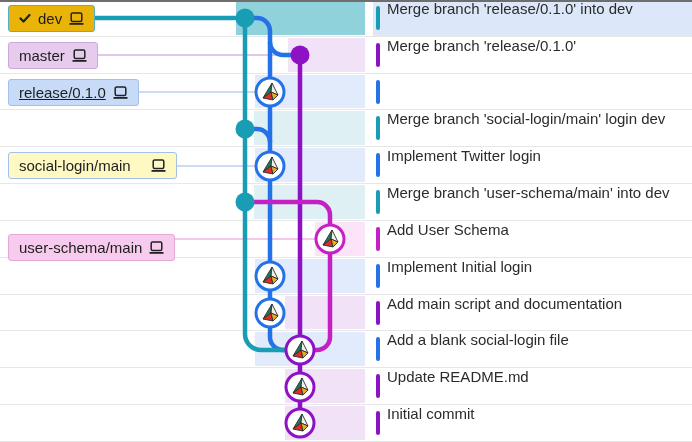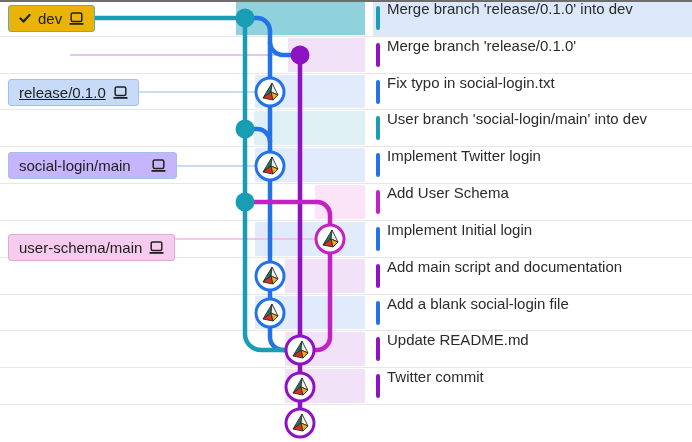--- a/index.html
+++ b/index.html
@@ -63,35 +63,41 @@
       <div class="band b1" style="background: rgb(241, 226, 248);"></div>
       <div class="msg-area">
         <span class="bar" style="background: rgb(141, 18, 196);"></span>
         <span class="msg">Merge branch 'release/0.1.0'</span>
       </div>
     </div>
     <div class="row">
       <div class="band b2" style="background: rgb(226, 235, 251);"></div>
       <div class="msg-area">
         <span class="bar" style="background: rgb(36, 114, 232);"></span>
-        <span class="msg">Fix typo in social-login.txt</span>
       </div>
     </div>
     <div class="row">
       <div class="band b3" style="background: rgb(222, 240, 243);"></div>
       <div class="msg-area">
         <span class="bar" style="background: rgb(24, 157, 180);"></span>
-        <span class="msg">User branch 'social-login/main' into dev</span>
+        <span class="msg">Merge branch 'social-login/main' login dev</span>
       </div>
     </div>
     <div class="row">
       <div class="band b4" style="background: rgb(226, 235, 251);"></div>
       <div class="msg-area">
         <span class="bar" style="background: rgb(36, 114, 232);"></span>
         <span class="msg">Implement Twitter login</span>
+      </div>
+    </div>
+    <div class="row">
+      <div class="band b5" style="background: rgb(222, 240, 243);"></div>
+      <div class="msg-area">
+        <span class="bar" style="background: rgb(24, 157, 180);"></span>
+        <span class="msg">Merge branch 'user-schema/main' into dev</span>
       </div>
     </div>
     <div class="row">
       <div class="band b6" style="background: rgb(251, 228, 247);"></div>
       <div class="msg-area">
         <span class="bar" style="background: rgb(196, 32, 196);"></span>
         <span class="msg">Add User Schema</span>
       </div>
     </div>
     <div class="row">
@@ -119,21 +125,21 @@
       <div class="band b10" style="background: rgb(241, 226, 248);"></div>
       <div class="msg-area">
         <span class="bar" style="background: rgb(141, 18, 196);"></span>
         <span class="msg">Update README.md</span>
       </div>
     </div>
     <div class="row">
       <div class="band b11" style="background: rgb(241, 226, 248);"></div>
       <div class="msg-area">
         <span class="bar" style="background: rgb(141, 18, 196);"></span>
-        <span class="msg">Twitter commit</span>
+        <span class="msg">Initial commit</span>
       </div>
     </div>
   </div>
 
   <svg class="graph" width="692" height="442" viewBox="0 0 692 442">
     <defs>
       <g id="tet" stroke="#2b2b2b" stroke-width="0.9" stroke-linejoin="round">
         <polygon points="11,1 2,16 10,10" fill="#1d7a5f"></polygon>
         <polygon points="11,1 10,10 17,13" fill="#eef0ea"></polygon>
         <polygon points="2,16 10,10 12,18" fill="#da2f22"></polygon>
@@ -198,30 +204,37 @@
     <svg class="lbl-icon" width="12" height="11" viewBox="0 0 12 11">
       <path d="M1.5 5.5 L4.5 8.5 L10.5 2" fill="none" stroke="#15262a" stroke-width="2.2" stroke-linecap="round" stroke-linejoin="round"></path>
     </svg>
     <span>dev</span>
     <svg class="lbl-icon" width="15" height="13" viewBox="0 0 15 13">
       <rect x="2.2" y="0.9" width="10.6" height="8.6" rx="1.5" fill="none" stroke="#222" stroke-width="1.5"></rect>
       <path d="M0.5 11.9 H14.5" stroke="#222" stroke-width="1.8"></path>
     </svg>
   </div>
 
+  <div class="blabel lbl-master" style="background: rgb(231, 203, 238);">
+    <span>master</span>
+    <svg class="lbl-icon" width="15" height="13" viewBox="0 0 15 13">
+      <rect x="2.2" y="0.9" width="10.6" height="8.6" rx="1.5" fill="none" stroke="#222" stroke-width="1.5"></rect>
+      <path d="M0.5 11.9 H14.5" stroke="#222" stroke-width="1.8"></path>
+    </svg>
+  </div>
 
   <div class="blabel lbl-release" style="background: rgb(199, 219, 248);">
     <span>release/0.1.0</span>
     <svg class="lbl-icon" width="15" height="13" viewBox="0 0 15 13">
       <rect x="2.2" y="0.9" width="10.6" height="8.6" rx="1.5" fill="none" stroke="#222" stroke-width="1.5"></rect>
       <path d="M0.5 11.9 H14.5" stroke="#222" stroke-width="1.8"></path>
     </svg>
   </div>
 
-  <div class="blabel lbl-social" style="background: #c4b5fd; gap: 20px;">
+  <div class="blabel lbl-social" style="background: #fef9c3; gap: 20px;">
     <span>social-login/main</span>
     <svg class="lbl-icon" width="15" height="13" viewBox="0 0 15 13">
       <rect x="2.2" y="0.9" width="10.6" height="8.6" rx="1.5" fill="none" stroke="#222" stroke-width="1.5"></rect>
       <path d="M0.5 11.9 H14.5" stroke="#222" stroke-width="1.8"></path>
     </svg>
   </div>
 
   <div class="blabel lbl-user" style="background: rgb(247, 203, 237);">
     <span>user-schema/main</span>
     <svg class="lbl-icon" width="15" height="13" viewBox="0 0 15 13">

